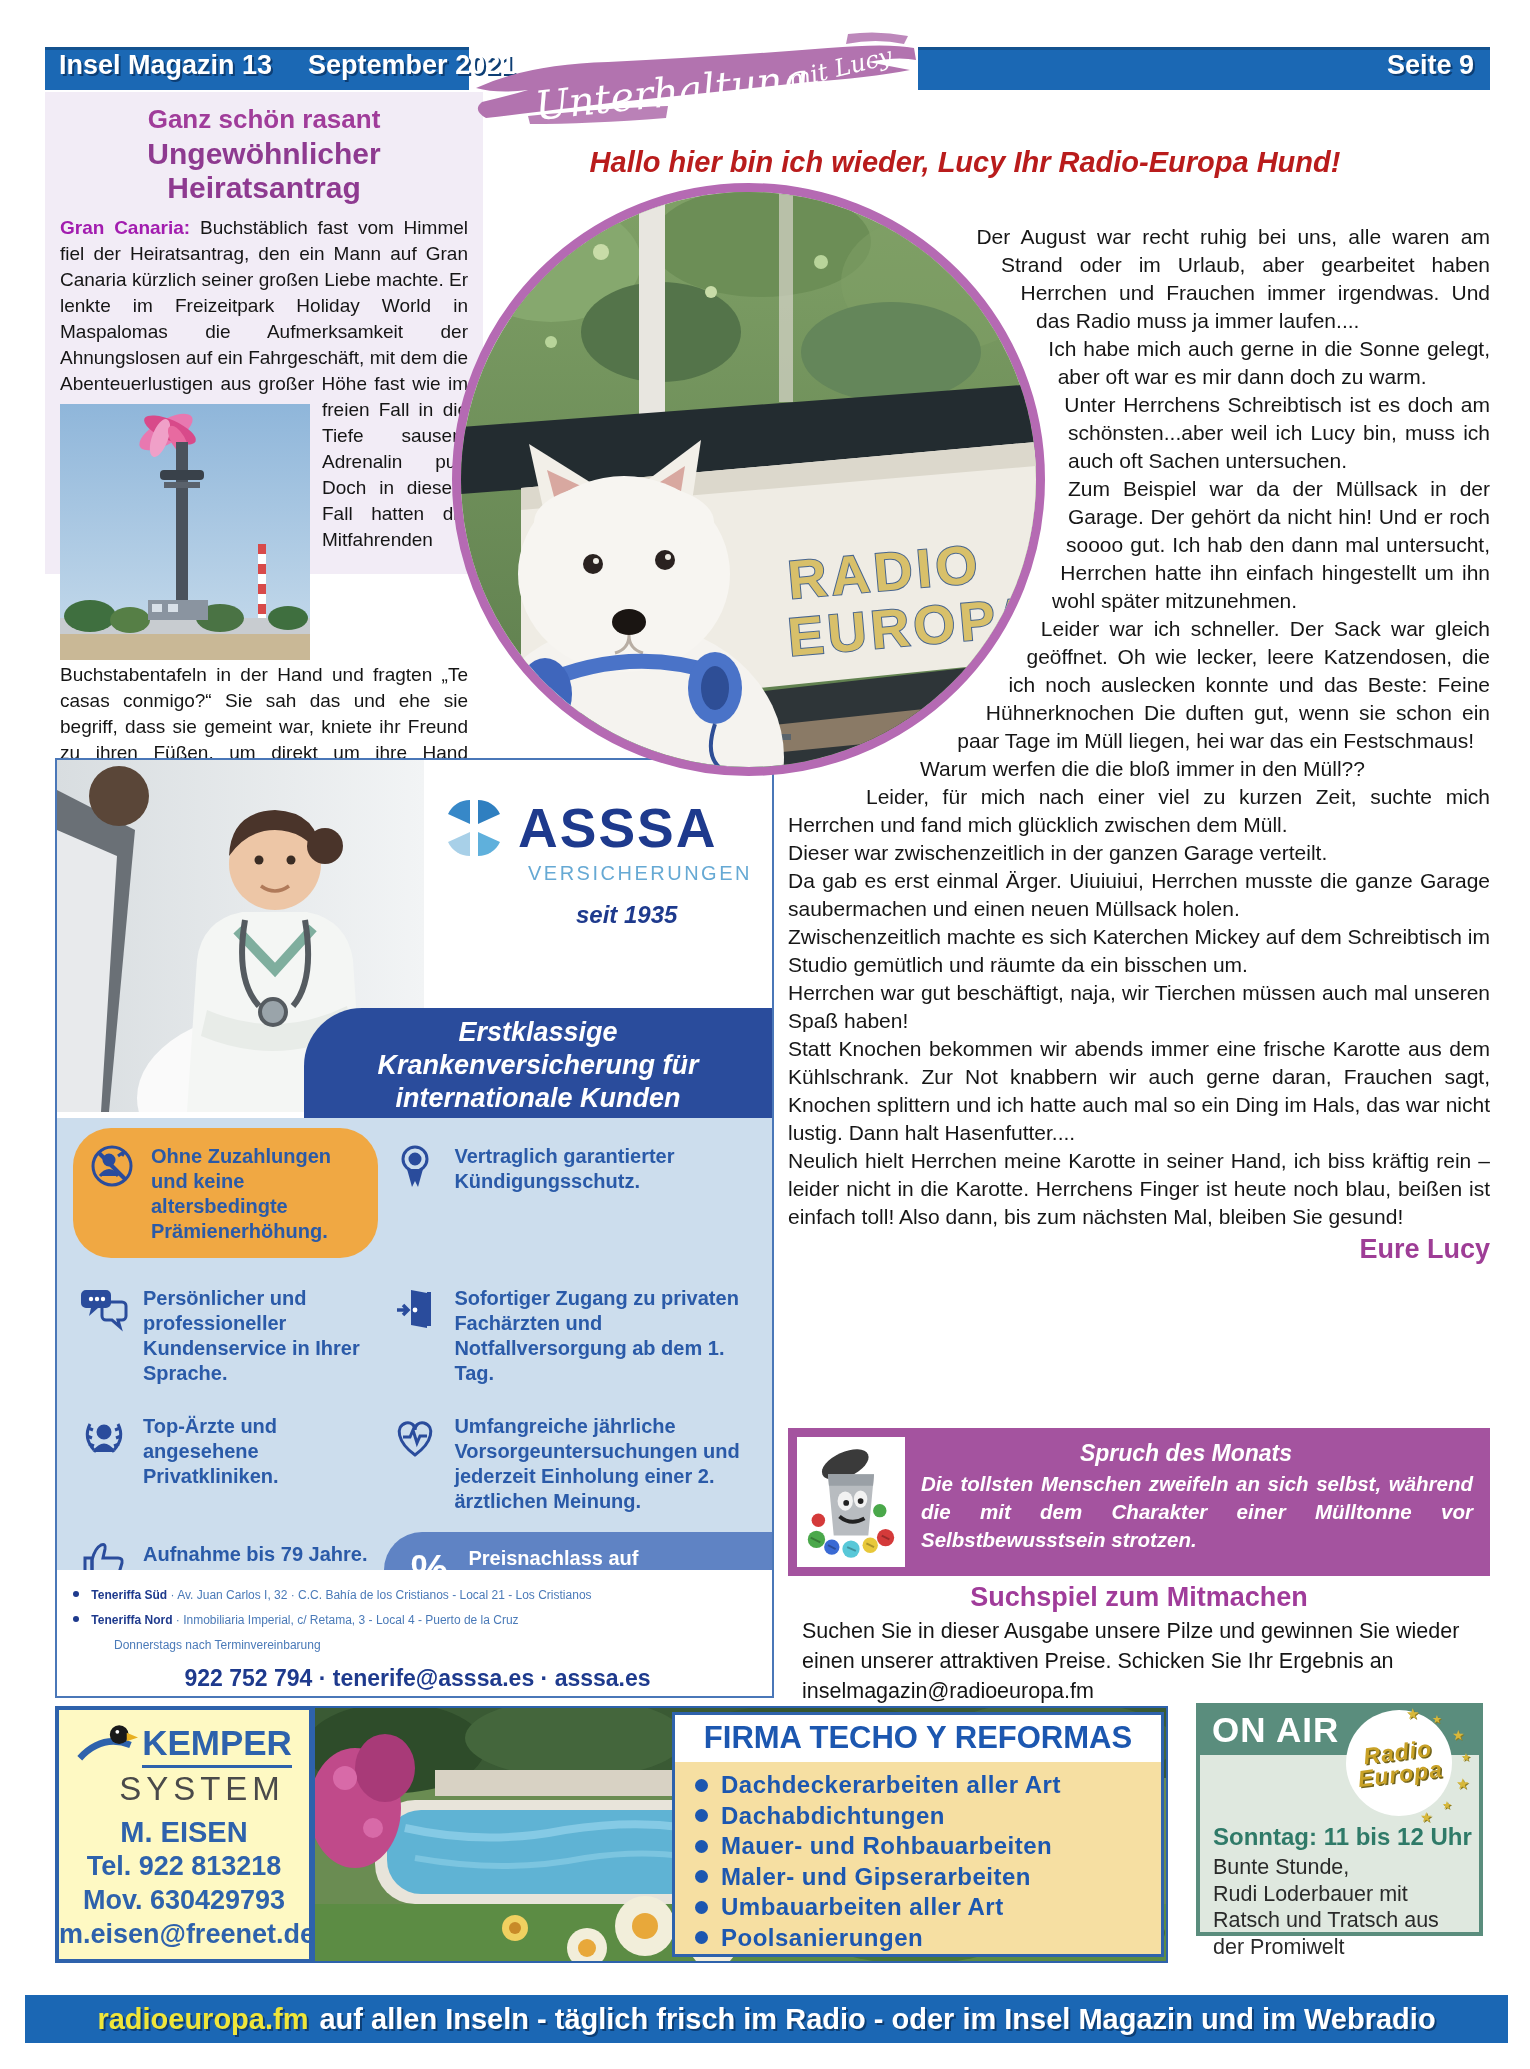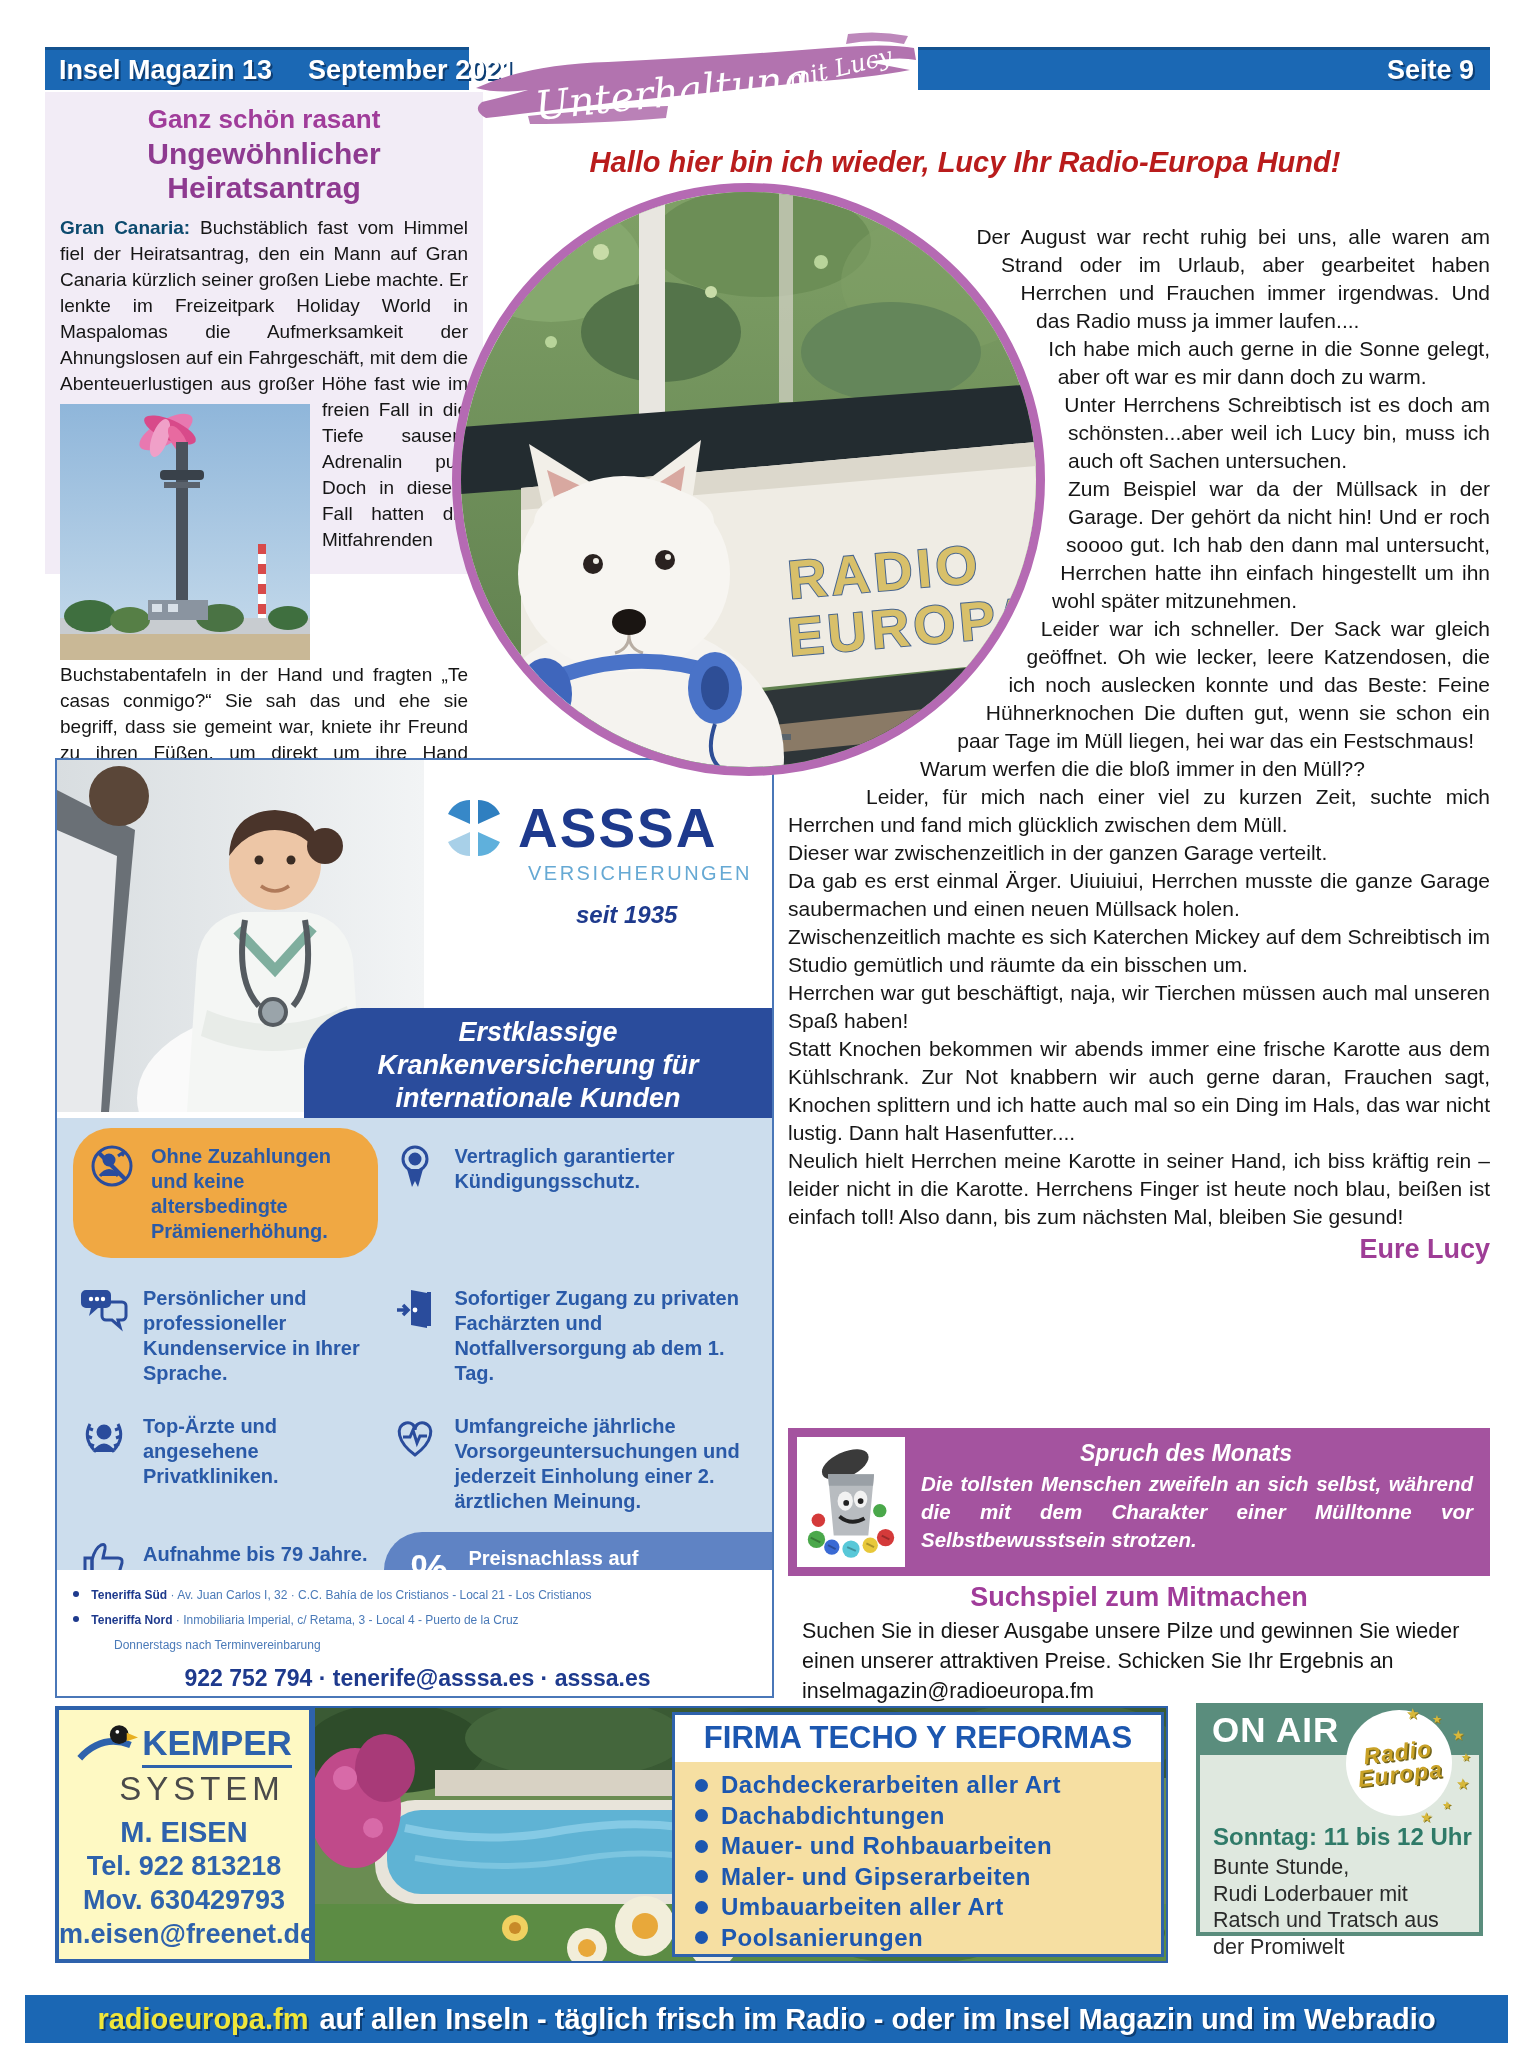--- a/index.html
+++ b/index.html
@@ -1,33 +1,33 @@
 <!DOCTYPE html>
 <html lang="de"><head>
 <meta charset="utf-8">
 <style>
   html,body{margin:0;padding:0;background:#ffffff;}
   #page{position:relative;width:1530px;height:2069px;background:#ffffff;overflow:hidden;
         font-family:"Liberation Sans",sans-serif;color:#141414;}
 
   
-  .bar{position:absolute;top:47px;height:43px;background:#1b68b4;display:flex;align-items:center;
+  .bar{position:absolute;top:47px;height:43px;background:#1b68b4;display:flex;
        box-sizing:border-box;border-top:3px solid #14528f;}
   .bar-left{left:45px;width:424px;gap:36px;padding-left:14px;}
   .bar-right{left:918px;width:572px;justify-content:flex-end;padding-right:16px;}
   .bar span{color:#fff;font-weight:bold;font-size:27px;text-shadow:2px 2px 0 #0d3e74;white-space:nowrap;}
   .brush{position:absolute;left:468px;top:26px;width:452px;height:106px;z-index:3;}
 
   
   .article{position:absolute;left:45px;top:92px;width:438px;height:482px;background:#f2ecf6;
            padding:8px 15px 0 15px;box-sizing:border-box;}
   .kicker{text-align:center;color:#a03c9a;font-weight:bold;font-size:26px;margin:4px 0 2px;}
   .a-title{text-align:center;color:#8e3a90;font-weight:bold;font-size:30px;margin:0 0 10px;}
   .a-body{font-size:19px;line-height:26px;color:#151515;text-align:justify;}
-  .lead{color:#0c4a6e;font-weight:bold;margin-top:45px;}
+  .lead{color:#a21caf;font-weight:bold;margin-top:45px;}
   .ride-float{float:left;width:250px;height:256px;margin:7px 12px 2px 0;}
 
   
   .lucy-headline{position:absolute;left:460px;top:146px;width:1010px;text-align:center;
                  font-size:29px;font-weight:bold;font-style:italic;color:#b91c1c;z-index:2;}
   .dog-photo{position:absolute;left:452px;top:183px;width:593px;height:593px;border-radius:50%;
              border:9px solid #b56ab3;box-sizing:border-box;overflow:hidden;z-index:1;background:#fff;}
   .lucy-text{position:absolute;left:788px;top:223px;width:702px;font-size:21px;line-height:28px;
              color:#161616;text-align:justify;}
   .lucy-text p{margin:0;}

